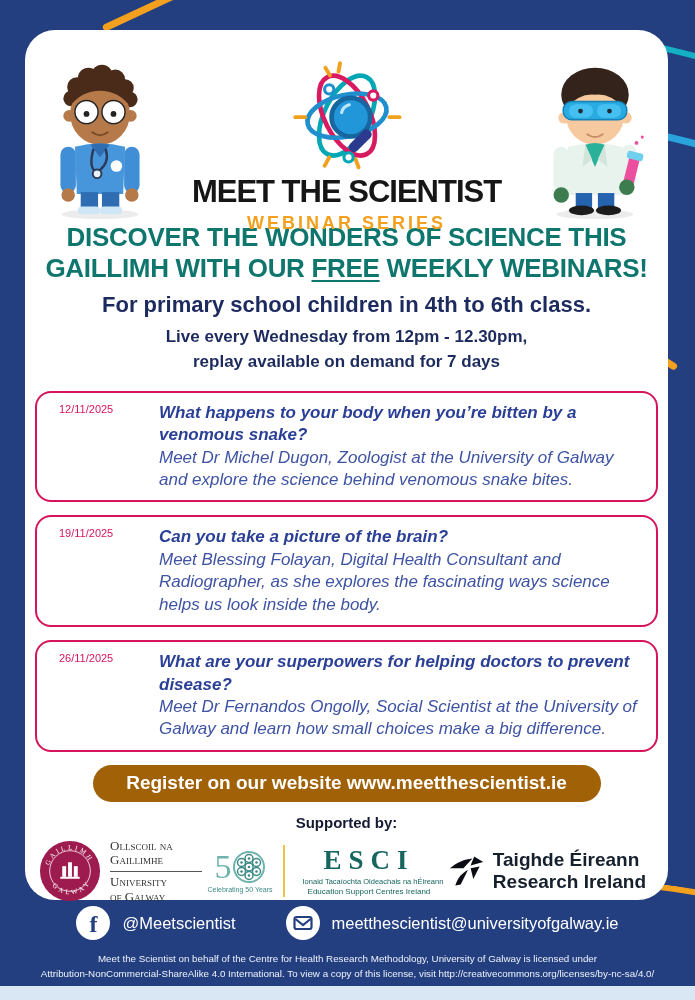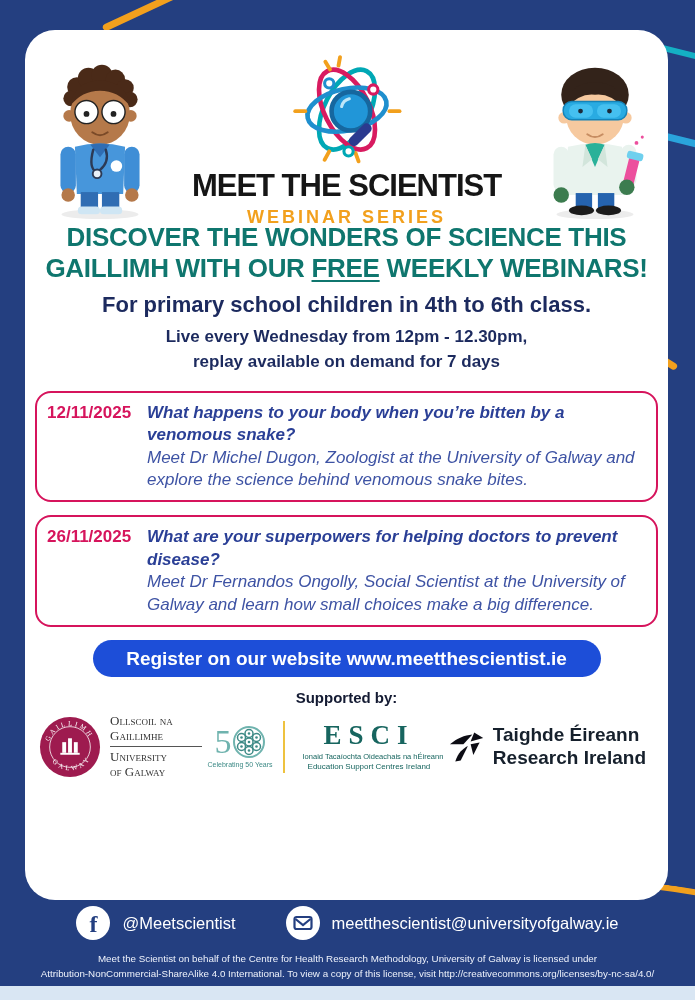--- a/index.html
+++ b/index.html
@@ -17,44 +17,44 @@
     transform:rotate(7deg); z-index:1; }
 
   .card { position:absolute; left:25px; top:30px; width:643px; height:870px;
     background:#ffffff; border-radius:30px; z-index:2; }
 
   
   .header { position:relative; height:166px; }
   .char { position:absolute; width:126px; height:164px; }
   .char-left { left:12px; top:28px; }
   .char-right { right:10px; top:28px; }
-  .brand { width:340px; margin:0 auto; text-align:center; padding-top:24px; }
+  .brand { width:340px; margin:0 auto; text-align:center; padding-top:30px; }
   .atom { width:120px; height:112px; display:block; margin:0 auto; }
   .brand-title { font-size:31px; font-weight:bold; color:#161616; letter-spacing:-1px; margin-top:2px; }
   .brand-sub { font-size:18px; font-weight:bold; color:#f2a01d; letter-spacing:3px; margin-top:3px; }
 
   
   .headline { text-align:center; margin-top:26px; font-size:26px; font-weight:bold;
     color:#0f766e; line-height:1.18; letter-spacing:-0.3px; }
   .headline .free { text-decoration:underline; text-underline-offset:3px; text-decoration-thickness:2px; }
   .audience { text-align:center; margin-top:9px; font-size:22px; font-weight:600; color:#1c2a5e; }
   .schedule { text-align:center; margin-top:7px; font-size:17px; font-weight:600; color:#1c2a5e; line-height:1.45; }
 
   
   .events { margin:16px 10px 0 10px; }
   .event { display:flex; border:2.5px solid #d6145c; border-radius:16px;
     padding:9px 12px 9px 10px; margin-bottom:13px; background:#fff; }
-  .event-date { width:100px; flex:0 0 100px; font-size:17px; font-weight:bold; color:#d6145c; padding-top:1px; }
+  .event-date { width:100px; flex:0 0 100px; font-size:11px; font-weight:normal; color:#d6145c; padding-top:1px;margin-left:12px; }
   .event-main { flex:1;font-style:italic; }
   .event-title { font-size:17px; font-weight:bold; color:#2a3f96; line-height:1.32; }
   .event-desc { font-size:17px; color:#3e53a4; line-height:1.32; }
 
   
   .register { display:flex; align-items:center; justify-content:center;
-    width:508px; height:37px; margin:4px auto 12px; background:#1d4ed8;
+    width:508px; height:37px; margin:4px auto 12px; background:#a16207;
     border-radius:20px; color:#ffffff; font-size:19px; font-weight:bold; border:none; cursor:pointer; }
 
   .supported { text-align:center; margin-top:9px; font-size:15px; font-weight:bold; color:#141b33; }
 
   
   .logos { display:flex; align-items:center; justify-content:space-between; padding:8px 22px 0 14px; }
   .logo-uog { display:flex; align-items:center; gap:9px; }
   .uog-text { font-family:"Liberation Serif", serif; font-variant:small-caps; color:#333333;
     font-size:13px; line-height:1.12; }
   .uog-rule { border-top:1px solid #555; margin:3px 0; width:92px; }
@@ -210,20 +210,27 @@
 
     <div class="events">
       <div class="event">
         <div class="event-date">12/11/2025</div>
         <div class="event-main">
           <div class="event-title">What happens to your body when you’re bitten by a venomous snake?</div>
           <div class="event-desc">Meet Dr Michel Dugon, Zoologist at the University of Galway and explore the science behind venomous snake bites.</div>
         </div>
       </div>
       <div class="event">
+        <div class="event-date">19/11/2025</div>
+        <div class="event-main">
+          <div class="event-title">Can you take a picture of the brain?</div>
+          <div class="event-desc">Meet Blessing Folayan, Digital Health Consultant and Radiographer, as she explores the fascinating ways science helps us look inside the body.</div>
+        </div>
+      </div>
+      <div class="event">
         <div class="event-date">26/11/2025</div>
         <div class="event-main">
           <div class="event-title">What are your superpowers for helping doctors to prevent disease?</div>
           <div class="event-desc">Meet Dr Fernandos Ongolly, Social Scientist at the University of Galway and learn how small choices make a big difference.</div>
         </div>
       </div>
     </div>
 
     <button class="register">Register on our website www.meetthescientist.ie</button>
 

